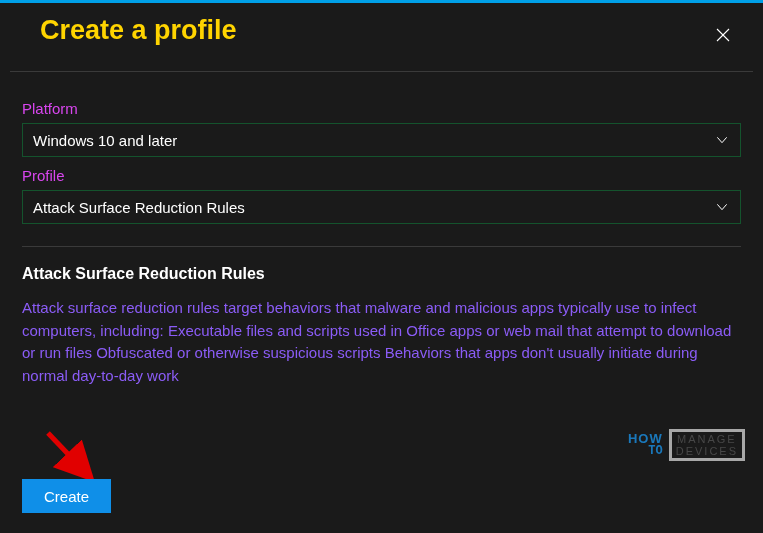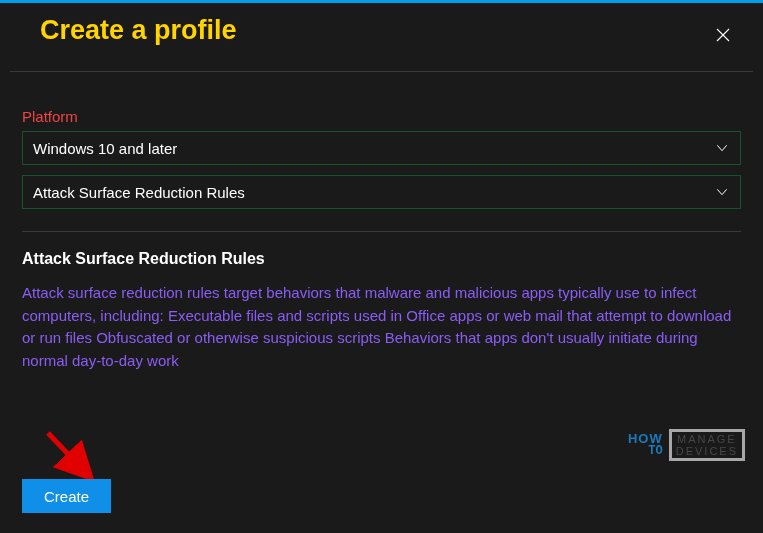--- a/index.html
+++ b/index.html
@@ -43,24 +43,23 @@
     .close-btn svg { width: 18px; height: 18px; }
     .hr-top {
       border: none;
       border-top: 1px solid #3a3a3a;
       margin: 8px 10px 0 10px;
     }
     .content {
       padding: 28px 22px 0 22px;
     }
     .field-label {
-      color: #ef4444;
+      color: #d946ef;
       font-size: 15px;
       margin-bottom: 6px;
-      margin-top: 8px;
     }
     .dropdown {
       width: 100%;
       height: 34px;
       border: 1px solid #14532d;
       background: transparent;
       color: #fff;
       font-size: 15px;
       padding: 0 36px 0 10px;
       display: flex;
@@ -163,20 +162,21 @@
   <div class="content">
 
     <div class="field-label">Platform</div>
     <div class="dropdown">
       <span>Windows 10 and later</span>
       <svg class="chev" viewBox="0 0 24 24">
         <polyline points="5,8 12,16 19,8" fill="none" stroke="currentColor" stroke-width="1.5"></polyline>
       </svg>
     </div>
 
+    <div class="field-label">Profile</div>
     <div class="dropdown">
       <span>Attack Surface Reduction Rules</span>
       <svg class="chev" viewBox="0 0 24 24">
         <polyline points="5,8 12,16 19,8" fill="none" stroke="currentColor" stroke-width="1.5"></polyline>
       </svg>
     </div>
 
     <hr class="hr-mid">
 
     <div class="section-title">Attack Surface Reduction Rules</div>

